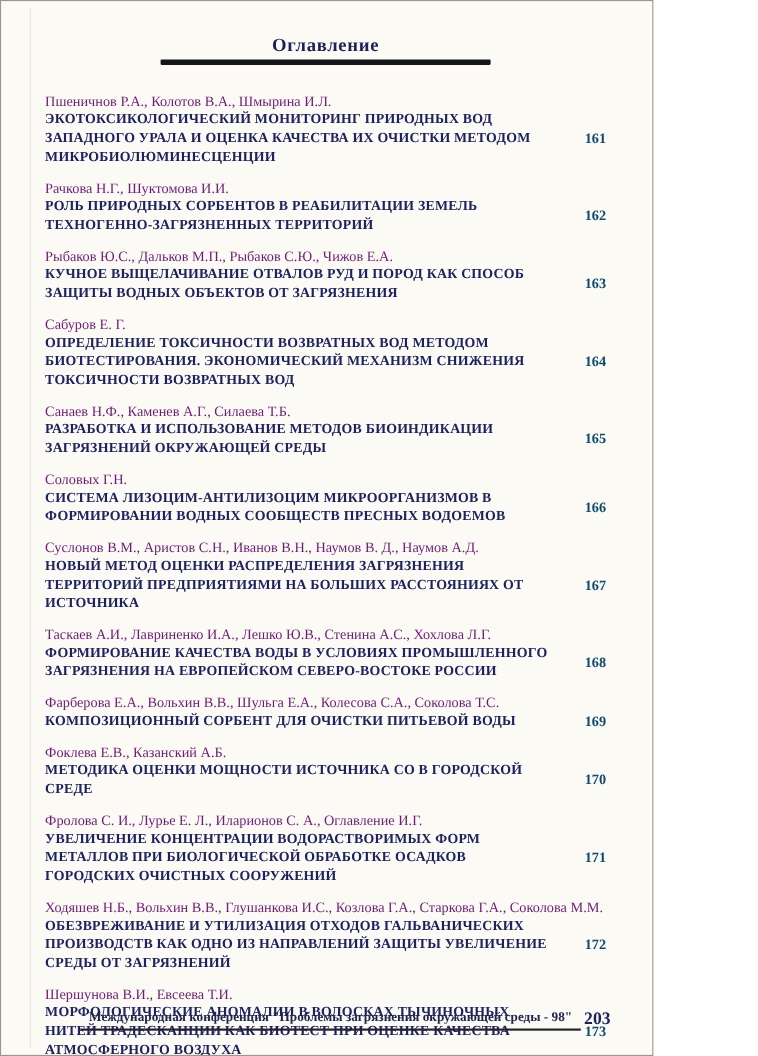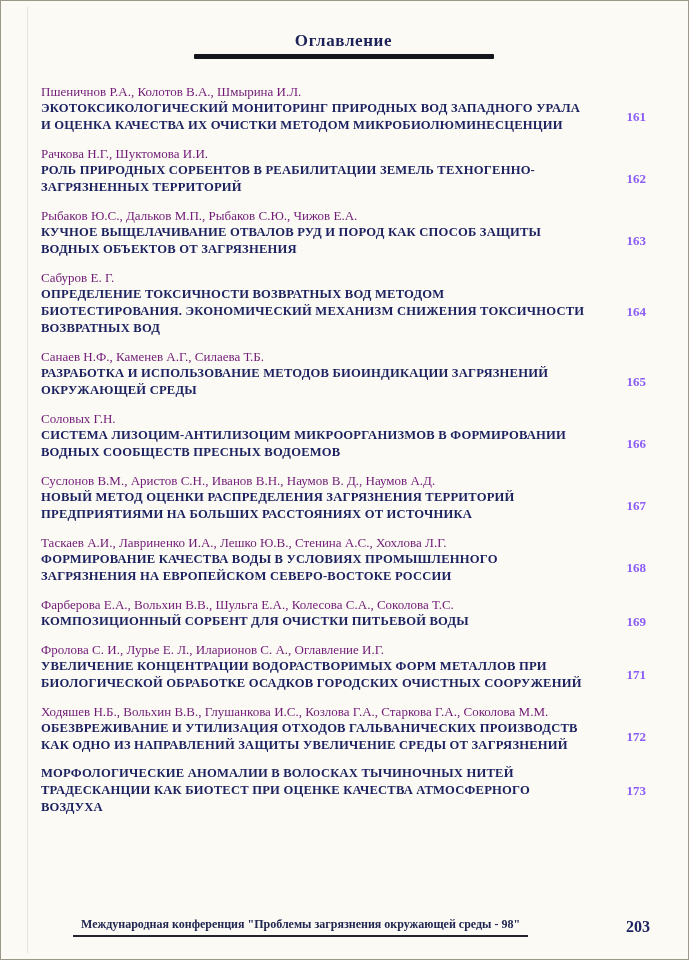--- a/index.html
+++ b/index.html
@@ -1,18 +1,18 @@
 <!DOCTYPE html>
 <html><head>
 <meta charset="utf-8">
 <style>
   html,body{margin:0;padding:0;background:#ffffff;}
   .page{
     position:relative;
-    width:689px;height:960px;box-sizing:border-box;
+    width:594px;height:960px;box-sizing:border-box;
     background:#fbfaf5;
     border:1px solid #9c9789;
     padding:30px 42px 0 40px;
     font-family:"Liberation Serif", serif;
     color:#232a63;
     overflow:hidden;
   }
   .page::before{
     content:"";position:absolute;left:26px;top:6px;bottom:6px;width:1px;
     background:rgba(60,55,40,0.12);
@@ -27,21 +27,21 @@
   .entry{margin-bottom:11px;}
   .authors{font-size:13px;line-height:17px;color:#701a75;max-width:600px;}
   .trow{display:flex;align-items:center;}
   .title{
     flex:0 1 auto;max-width:545px;
     font-weight:bold;font-size:12.6px;line-height:17px;
     letter-spacing:0.2px;color:#1d2260;
   }
   .pnum{
     margin-left:auto;min-width:46px;text-align:right;
-    font-weight:bold;font-size:13px;color:#8b5cf6;
+    font-weight:bold;font-size:13px;color:#0c4a6e;
   }
   .footer{
     position:absolute;left:40px;right:38px;bottom:22px;
     display:flex;align-items:flex-end;justify-content:space-between;
   }
   .fconf{
     font-weight:bold;font-size:12px;color:#20264f;
     border-bottom:2px solid #23252e;padding:0 8px 3px;margin-left:32px;
   }
   .fpage{font-weight:bold;font-size:16px;color:#1d2260;padding-bottom:1px;}
@@ -123,38 +123,46 @@
     </div>
 
     <div class="entry">
       <div class="authors">Фарберова Е.А., Вольхин В.В., Шульга Е.А., Колесова С.А., Соколова Т.С.</div>
       <div class="trow">
         <div class="title">КОМПОЗИЦИОННЫЙ СОРБЕНТ ДЛЯ ОЧИСТКИ ПИТЬЕВОЙ ВОДЫ</div>
         <div class="pnum">169</div>
       </div>
     </div>
 
+    <div class="entry">
+      <div class="authors">Фоклева Е.В., Казанский А.Б.</div>
+      <div class="trow">
+        <div class="title">МЕТОДИКА ОЦЕНКИ МОЩНОСТИ ИСТОЧНИКА СО В ГОРОДСКОЙ СРЕДЕ</div>
+        <div class="pnum">170</div>
+      </div>
+    </div>
 
     <div class="entry">
       <div class="authors">Фролова С. И., Лурье Е. Л., Иларионов С. А., Оглавление И.Г.</div>
       <div class="trow">
         <div class="title">УВЕЛИЧЕНИЕ КОНЦЕНТРАЦИИ ВОДОРАСТВОРИМЫХ ФОРМ МЕТАЛЛОВ ПРИ БИОЛОГИЧЕСКОЙ ОБРАБОТКЕ ОСАДКОВ ГОРОДСКИХ ОЧИСТНЫХ СООРУЖЕНИЙ</div>
         <div class="pnum">171</div>
       </div>
     </div>
 
     <div class="entry">
       <div class="authors">Ходяшев Н.Б., Вольхин В.В., Глушанкова И.С., Козлова Г.А., Старкова Г.А., Соколова М.М.</div>
       <div class="trow">
         <div class="title">ОБЕЗВРЕЖИВАНИЕ И УТИЛИЗАЦИЯ ОТХОДОВ ГАЛЬВАНИЧЕСКИХ ПРОИЗВОДСТВ КАК ОДНО ИЗ НАПРАВЛЕНИЙ ЗАЩИТЫ УВЕЛИЧЕНИЕ СРЕДЫ ОТ ЗАГРЯЗНЕНИЙ</div>
         <div class="pnum">172</div>
       </div>
     </div>
 
     <div class="entry">
+      <div class="authors">Шершунова В.И., Евсеева Т.И.</div>
       <div class="trow">
         <div class="title">МОРФОЛОГИЧЕСКИЕ АНОМАЛИИ В ВОЛОСКАХ ТЫЧИНОЧНЫХ НИТЕЙ ТРАДЕСКАНЦИИ КАК БИОТЕСТ ПРИ ОЦЕНКЕ КАЧЕСТВА АТМОСФЕРНОГО ВОЗДУХА</div>
         <div class="pnum">173</div>
       </div>
     </div>
 
   </div>
 
   <div class="footer">
     <div class="fconf">Международная конференция "Проблемы загрязнения окружающей среды - 98"</div>

